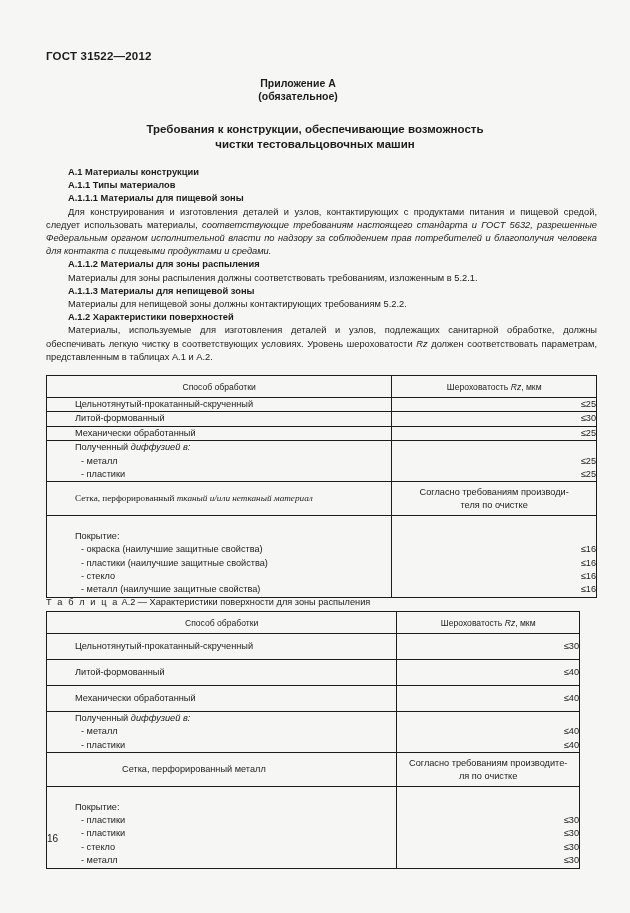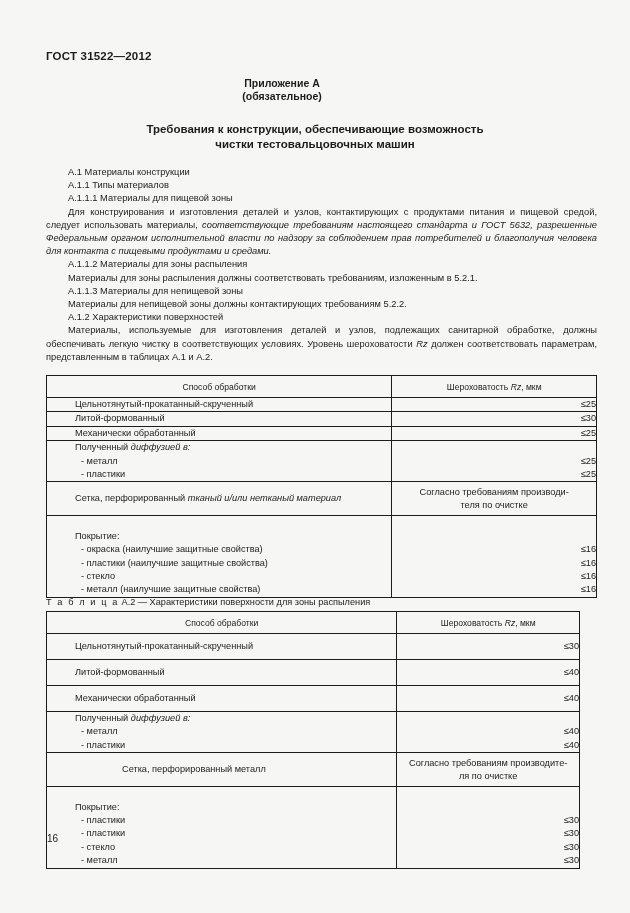--- a/index.html
+++ b/index.html
@@ -25,21 +25,21 @@
     position: absolute;
     left: 46px; top: 50px;
     font-size: 11.5px;
     font-weight: bold;
     letter-spacing: 0.2px;
   }
 
   
   .appendix {
     position: absolute;
-    left: 0; top: 77px;
+    left: 16px; top: 77px;
     width: 564px;
     text-align: center;
     font-size: 10.5px;
     font-weight: bold;
     line-height: 13px;
   }
   .appendix div { display: block; }
 
   .doc-title {
     position: absolute;
@@ -53,21 +53,21 @@
 
   
   .body-block {
     position: absolute;
     left: 46px; top: 166px;
     width: 551px;
     font-size: 9.3px;
     line-height: 13.2px;
   }
   .h-item {
-    font-weight: normal;
+    font-weight: bold;
     padding-left: 22px;
     white-space: nowrap;
   }
   .para {
     text-align: justify;
     text-indent: 22px;
     margin: 0;
   }
   .ital-run { font-style: italic; }
 
@@ -198,21 +198,21 @@
           <span class="ind1">- металл</span>
           <span class="ind1">- пластики</span>
         </td>
         <td class="cval val-lines">
           <span class="blank-line"></span>
           <span style="display:block">≤25</span>
           <span style="display:block">≤25</span>
         </td>
       </tr>
       <tr>
-        <td class="cmethod" style="height:34px;">
+        <td class="cmethod" style="height:34px;font-family:Liberation Serif, serif;">
             <span class="ind0"><span>Сетка, перфорированный </span><span class="lbl-it">тканый и/или нетканый материал</span></span>
           </td>
         <td class="val-wrap">
           <span style="display:block">Согласно требованиям производи-</span>
           <span style="display:block">теля по очистке</span>
         </td>
       </tr>
       <tr>
         <td class="cmethod">
           <span class="blank-line"></span>

